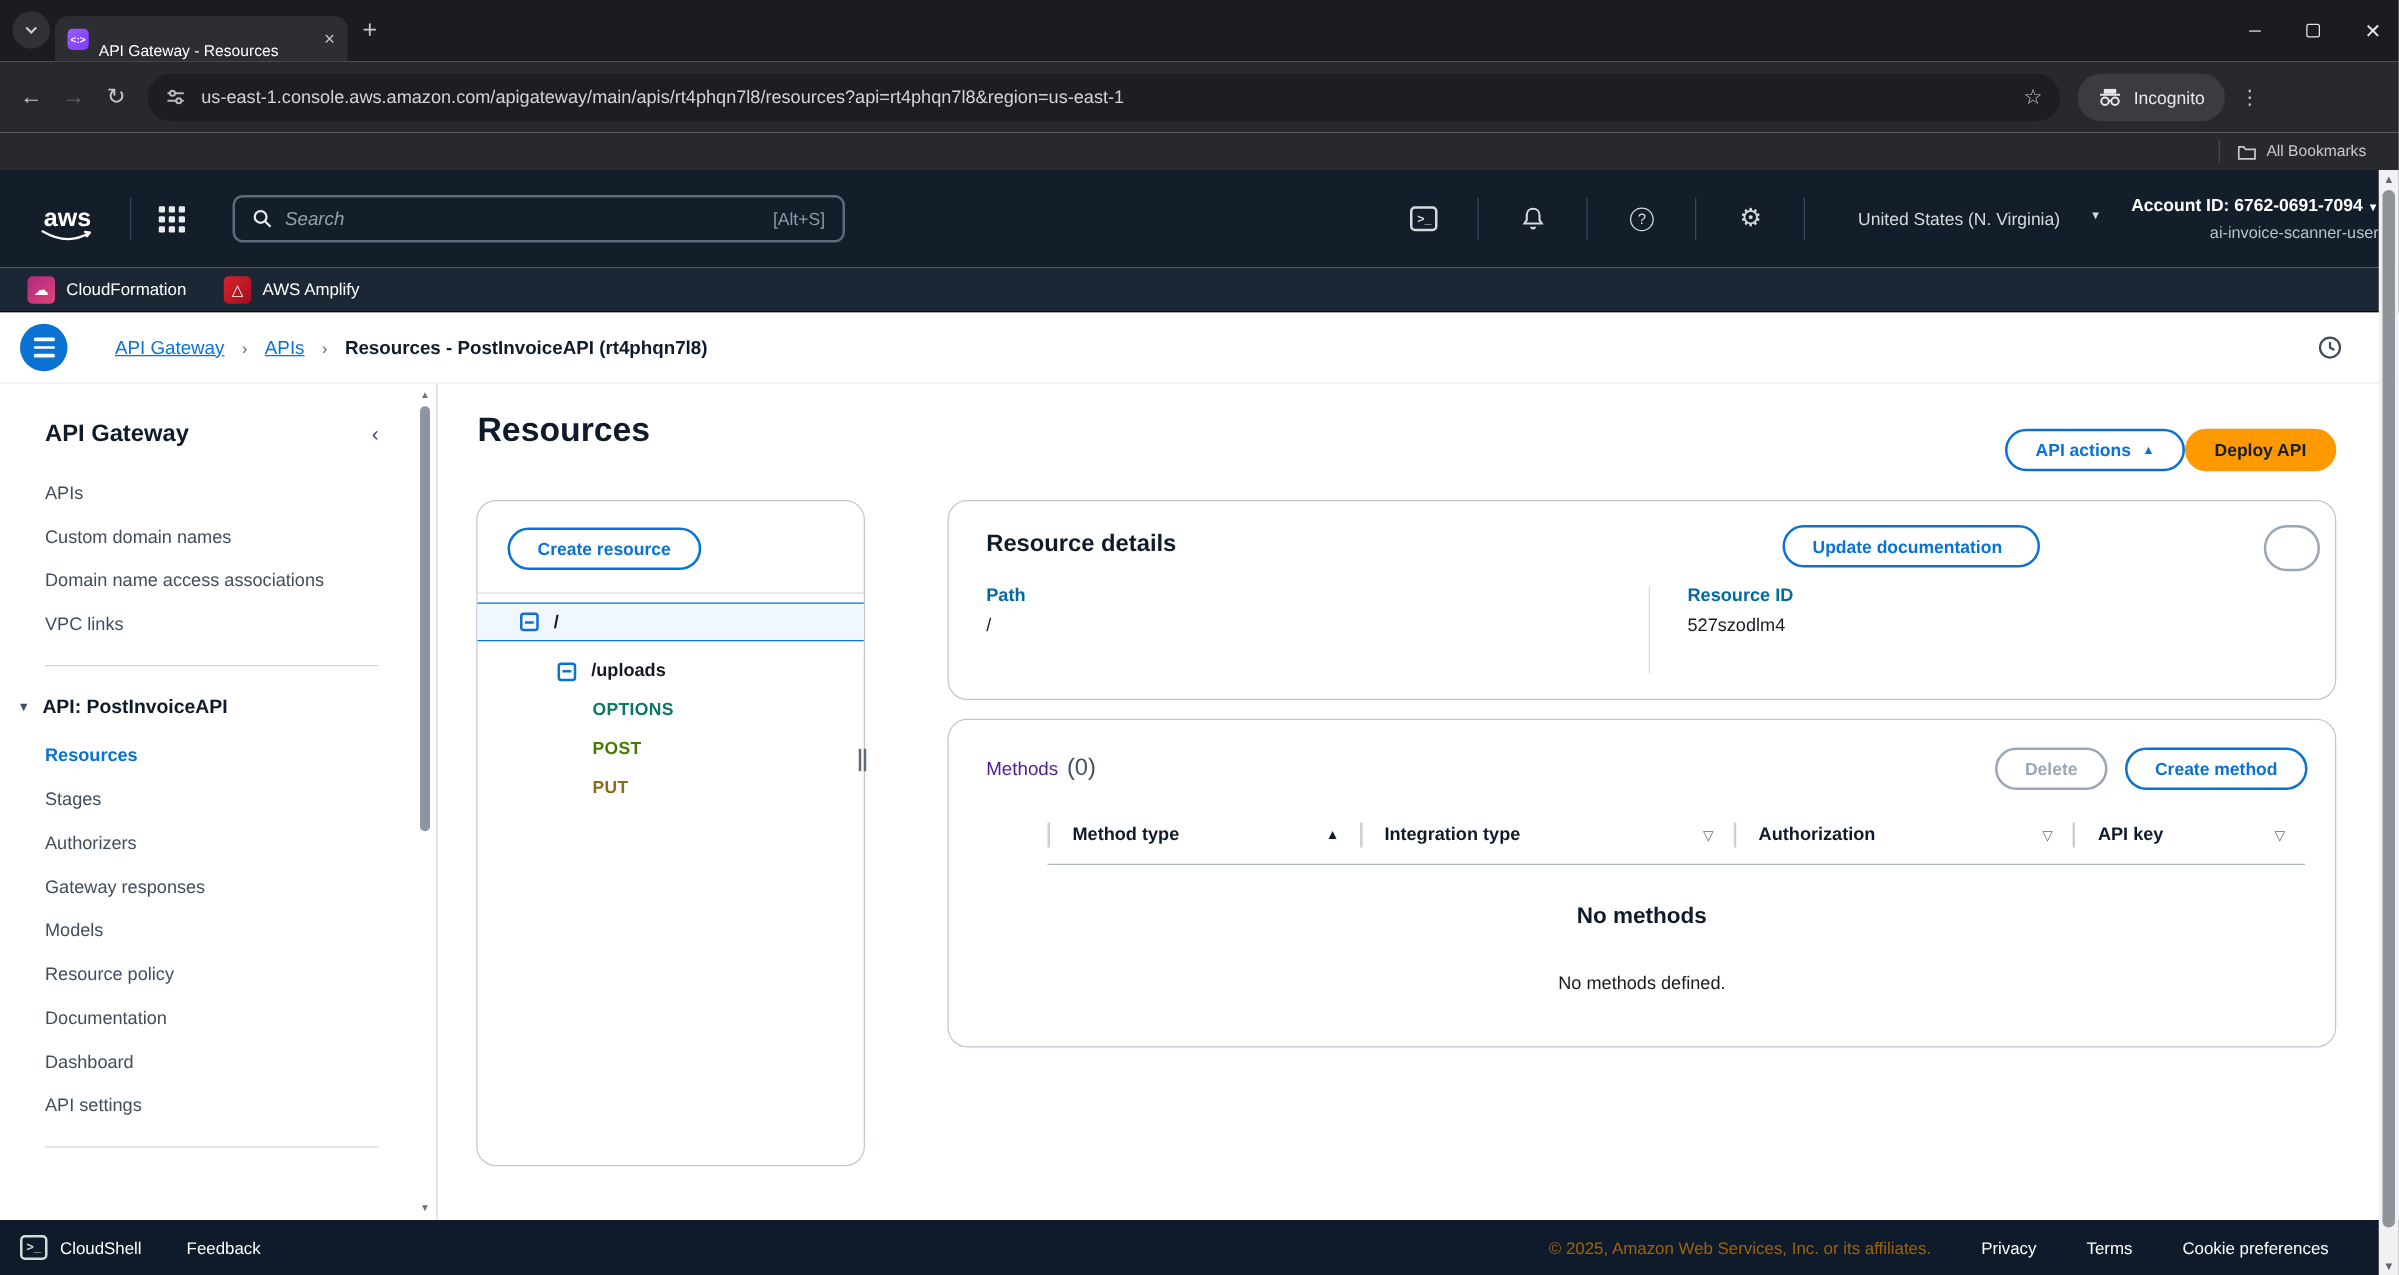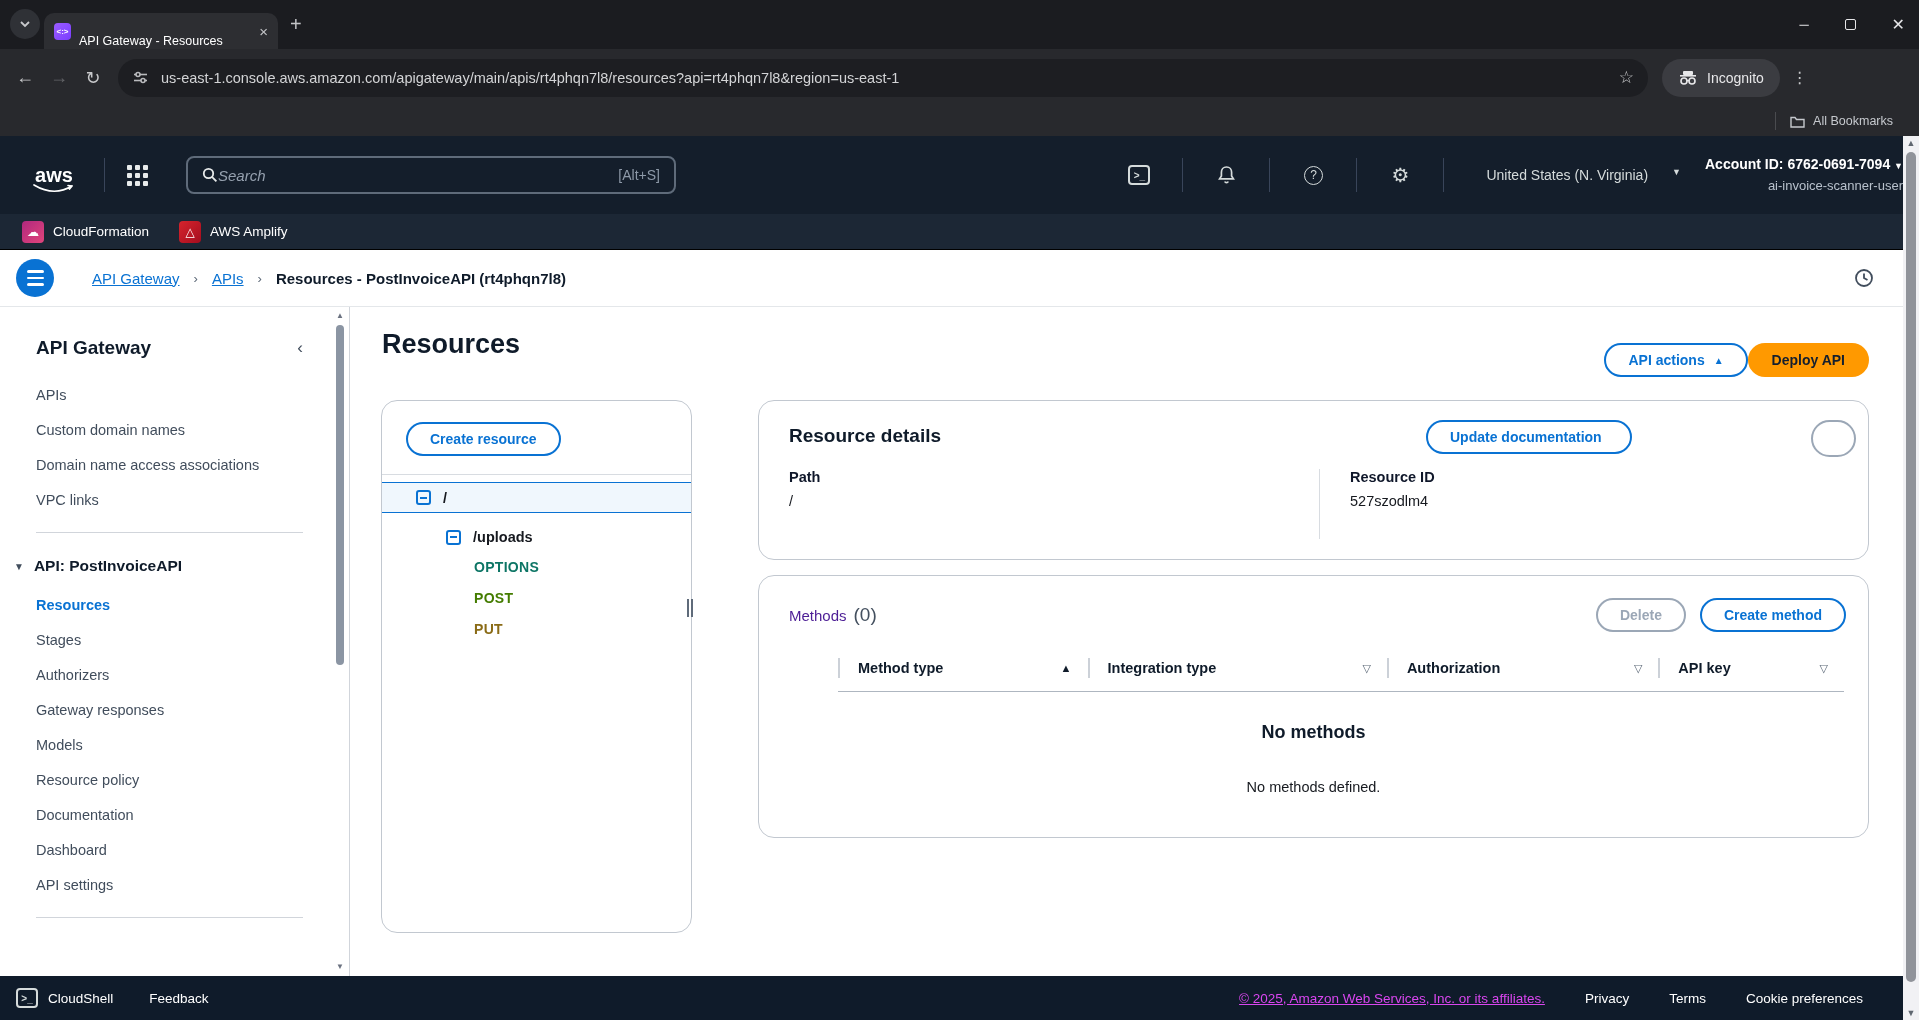--- a/index.html
+++ b/index.html
@@ -42,21 +42,21 @@
 
   
   .awsnav { position:absolute; left:0; top:136px; width:1919px; height:78px; background:#141e2b;
     display:flex; align-items:center; color:#d5dbdb; }
   .aws-logo { margin-left:26px; width:56px; text-align:center; color:#fff; font-weight:bold; font-size:20px; position:relative; }
   .aws-logo svg { position:absolute; left:6px; bottom:-8px; }
   .nav-vsep { width:1px; height:34px; background:#39455a; margin:0 22px; }
   .grid-ico { display:grid; grid-template-columns:repeat(3,5px); grid-gap:3px; }
   .grid-ico i { width:5px; height:5px; background:#e8ebeb; border-radius:1px; }
   .aws-search { margin-left:38px; width:490px; height:38px; border:2px solid #5f6b7a; border-radius:8px;
-    display:flex; align-items:center; padding:0 14px; background:#141e2b; }
+    display:flex; align-items:center; padding:0 14px; gap:10px; background:#141e2b; }
   .aws-search .ph { color:#95a0ae; font-style:italic; font-size:15px; flex:1; }
   .aws-search .kbd { color:#8d99a8; font-size:14px; }
   .awsnav-right { position:absolute; right:16px; top:0; height:78px; display:flex; align-items:center; }
   .awsnav-right .ico { width:42px; display:flex; justify-content:center; color:#d5dbdb; }
   .term-ico { width:22px; height:20px; border:2px solid #d5dbdb; border-radius:4px; color:#d5dbdb;
     font-size:10px; font-weight:bold; display:flex; align-items:center; justify-content:center; }
   .help-ico { width:19px; height:19px; border:1.7px solid #d5dbdb; border-radius:50%; font-size:12px;
     display:flex; align-items:center; justify-content:center; }
   .gear-ico { font-size:20px; line-height:20px; }
   .region-sel { display:flex; gap:24px; font-size:14px; margin:0 20px; white-space:nowrap; }
@@ -142,21 +142,21 @@
 
   .det-head { display:flex; align-items:center; padding:24px 24px 0 30px; }
   .det-title { font-size:19px; font-weight:bold; color:#0f1b2a; }
   .hidden-updatedoc { position:absolute; left:667px; top:19px; width:206px; overflow:hidden; z-index:1; }
   .hidden-sliver { position:absolute; left:1052px; top:19px; width:45px; height:37px;
     border:2px solid #9ba7b6; border-radius:20px; z-index:1; background:#fff; }
   .det-cols { display:flex; margin-top:22px; }
   .det-col1 { padding-left:30px; width:560px; }
   .det-vsep { width:1px; background:#d8dce1; height:70px; }
   .det-col2 { padding-left:30px; }
-  .fld-label { font-size:14.5px; font-weight:bold; color:#0f172a; }
+  .fld-label { font-size:14.5px; font-weight:bold; color:#0369a1; }
   .fld-value { font-size:14.5px; color:#16191f; margin-top:8px; }
 
   .meth-head { display:flex; align-items:center; padding:22px 22px 0 30px; }
   .meth-title { font-size:15px; font-weight:normal; color:#4c1d95; }
   .meth-count { font-size:19px; color:#44505f; margin-left:7px; }
   .meth-btns { margin-left:auto; display:flex; gap:14px; }
   .tbl-head { display:flex; align-items:center; margin:26px 24px 0 79px; padding-bottom:13px; border-bottom:1px solid #aeb6c0; }
   .th { display:flex; align-items:center; border-left:2px solid #ccd1d8; padding:2px 16px 2px 18px; }
   .th .lbl { font-size:14.5px; font-weight:bold; color:#0f1b2a; }
   .th .sort { margin-left:auto; font-size:11px; color:#0f1b2a; }
@@ -165,21 +165,21 @@
   .tbl-empty-title { text-align:center; font-size:18px; font-weight:bold; color:#0f1b2a; margin-top:30px; }
   .tbl-empty-msg { text-align:center; font-size:14.5px; color:#16191f; margin-top:36px; }
 
   
   .footer { position:absolute; left:0; top:976px; width:1919px; height:44px; background:#0f1b2a;
     display:flex; align-items:center; color:#fff; font-size:13.5px; }
   .foot-term { margin-left:16px; }
   .foot-left { display:flex; align-items:center; gap:10px; }
   .foot-feedback { margin-left:36px;text-align:center; }
   .foot-right { margin-left:auto; display:flex; align-items:center; gap:40px; margin-right:56px; }
-  .foot-copy { color:#d946ef;text-decoration:underline; }
+  .foot-copy { color:#a16207; }
 
   
   .pg-scroll { position:absolute; right:0; top:136px; width:16px; height:884px; background:#f1f1f4; z-index:80; }
   .pg-scroll .arr { position:absolute; left:0; width:16px; text-align:center; color:#606770; font-size:9px; }
   .pg-thumb { position:absolute; left:3px; top:16px; width:10px; height:830px; background:#90939a; border-radius:5px; }
 
   svg { display:block; }
 </style>
 </head>
 <body>

